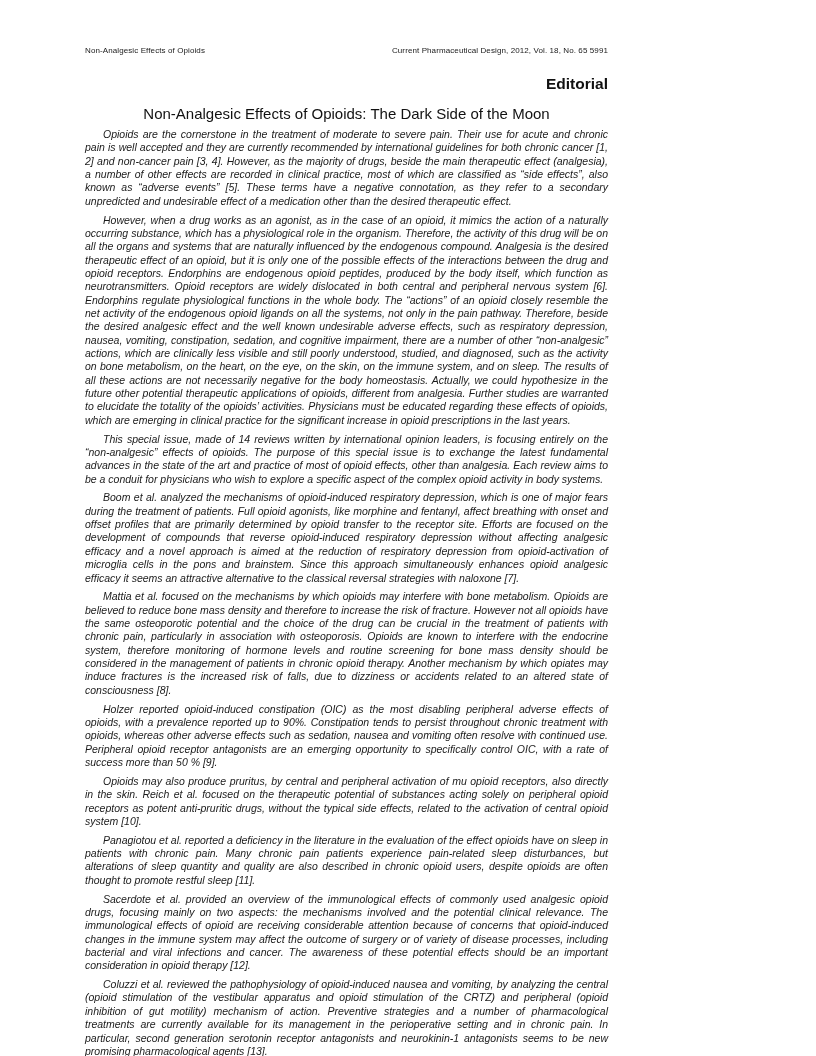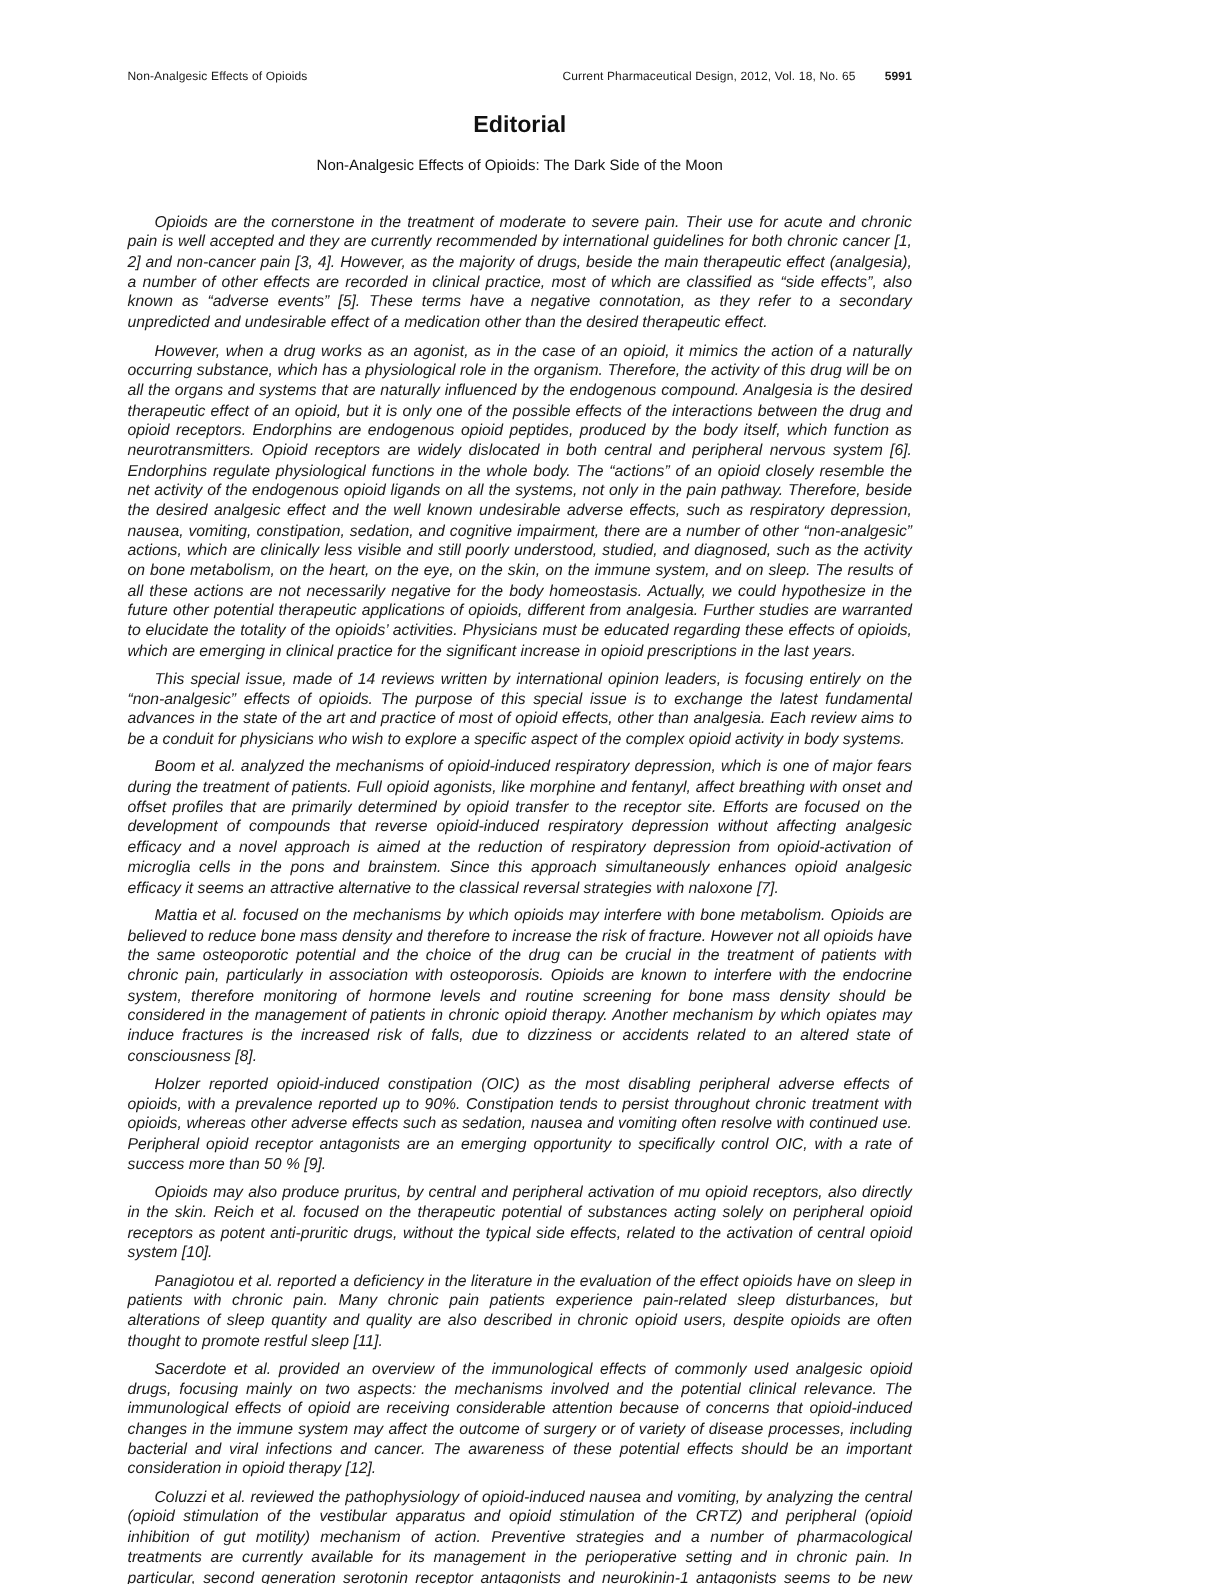--- a/index.html
+++ b/index.html
@@ -25,35 +25,35 @@
     justify-content: space-between;
     align-items: baseline;
     font-size: 8px;
     letter-spacing: 0.1px;
     color: #1a1a1a;
   }
   .header .right-group {
     white-space: nowrap;
   }
   .header .pagenum {
-    font-weight: bold;
-    margin-left: 17px;
+    font-weight: normal;
+    margin-left: 0;
   }
   h1.doc-title {
-    text-align: center;
+    text-align: right;
     font-size: 15.5px;
     font-weight: bold;
     margin: 20px 0 0 0;
     color: #111;
   }
   h2.article-title {
     text-align: center;
-    font-size: 10px;
+    font-size: 15px;
     font-weight: normal;
-    margin: 12px 0 26px 0;
+    margin: 12px 0 6px 0;
     color: #111;
   }
   .body-text p {
     margin: 5.5px 0 0 0;
     font-size: 10.5px;
     line-height: 13.35px;
     text-align: justify;
     text-indent: 18px;
     color: #1a1a1a;
     font-style: italic;

